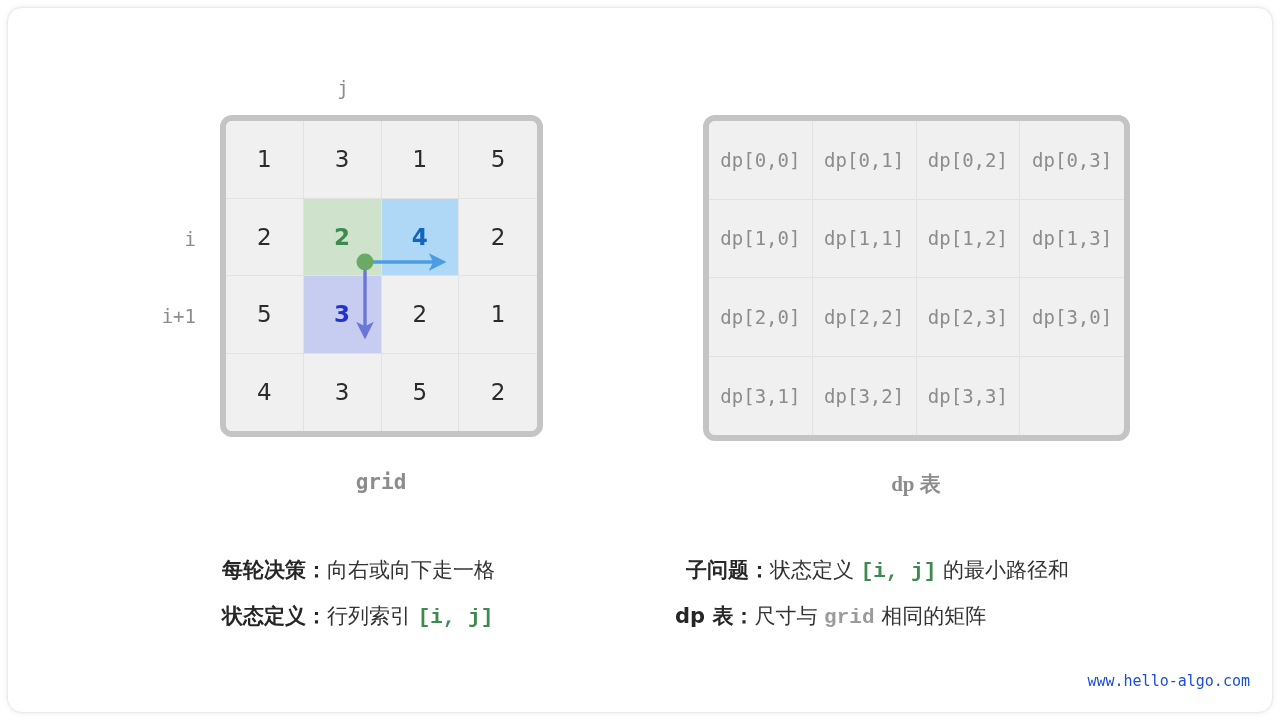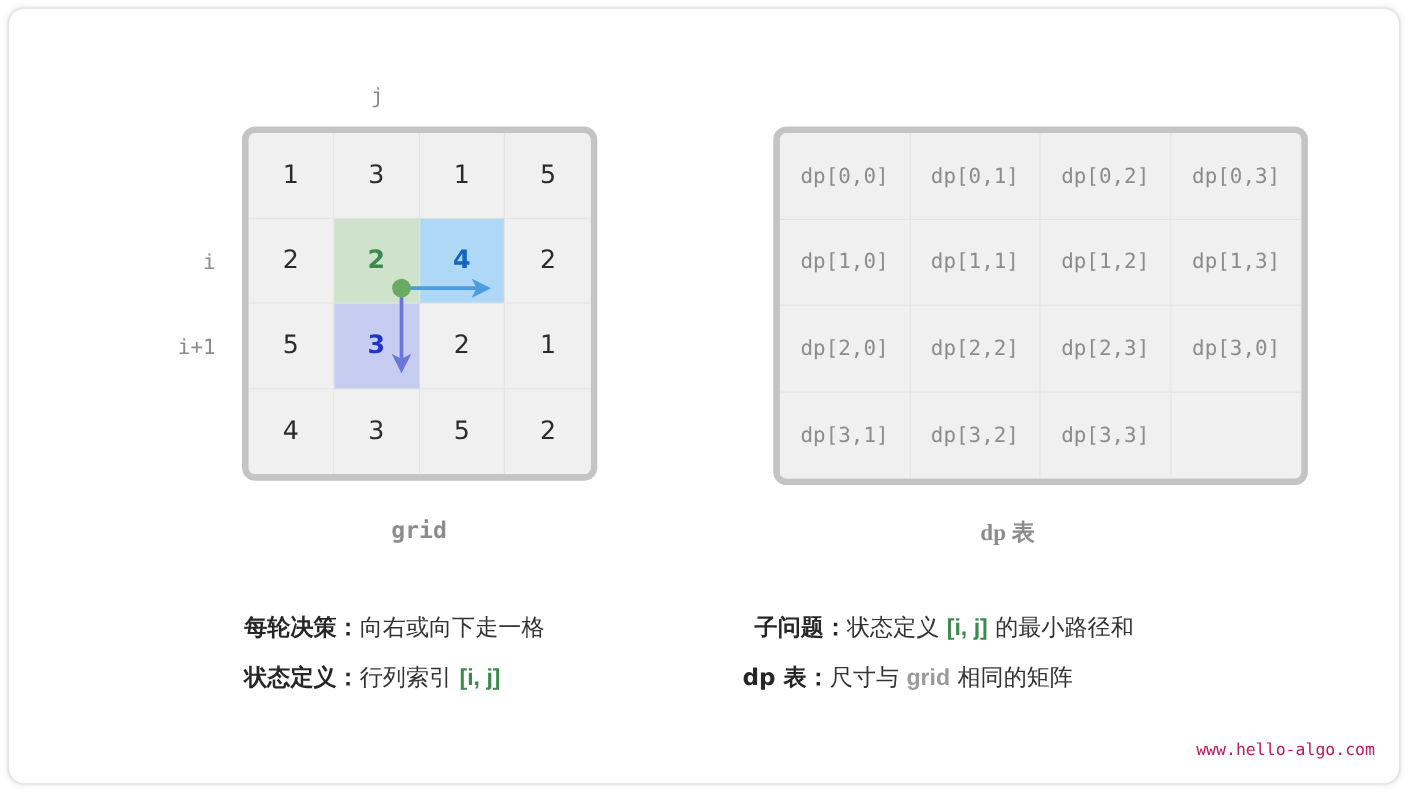--- a/index.html
+++ b/index.html
@@ -53,21 +53,21 @@
     overflow: hidden;
   }
   .matrix.grid-matrix {
     left: 220px; top: 115px;
     width: 323px; height: 322px;
     grid-template-columns: repeat(4, 1fr);
     grid-template-rows: repeat(4, 1fr);
   }
   .matrix.dp-matrix {
     left: 703px; top: 115px;
-    width: 486px; height: 326px;
+    width: 427px; height: 326px;
     grid-template-columns: repeat(4, 1fr);
     grid-template-rows: repeat(4, 1fr);
   }
   .cell {
     position: relative;
     display: flex;
     align-items: center;
     justify-content: center;
     box-sizing: border-box;
     border-right: 1px solid #e2e2e2;
@@ -116,29 +116,29 @@
   
   .legend {
     position: absolute;
     font-family: "DejaVu Sans", "Liberation Sans", sans-serif;
     font-size: 21px;
     color: #333333;
     white-space: nowrap;
     line-height: 21px;
   }
   .legend b { font-weight: bold; color: #262626; }
-  .mono { font-family: Liberation Sans, sans-serif; font-weight: bold; }
+  .mono { font-family: Liberation Mono, monospace; font-weight: bold; }
   .mono-green { color: #3d8a4f; }
   .mono-grey  { color: #9b9b9b; }
 
   .watermark {
     position: absolute;
     right: 30px;
     top: 672px;
-    color: #be185d;
+    color: #1d4ed8;
     font-family: "DejaVu Sans Mono", "Liberation Mono", monospace;
     font-size: 15px;
     white-space: nowrap;
     margin-left: 25px;
   }
 </style>
 </head>
 <body>
 
 <div class="card"></div>

